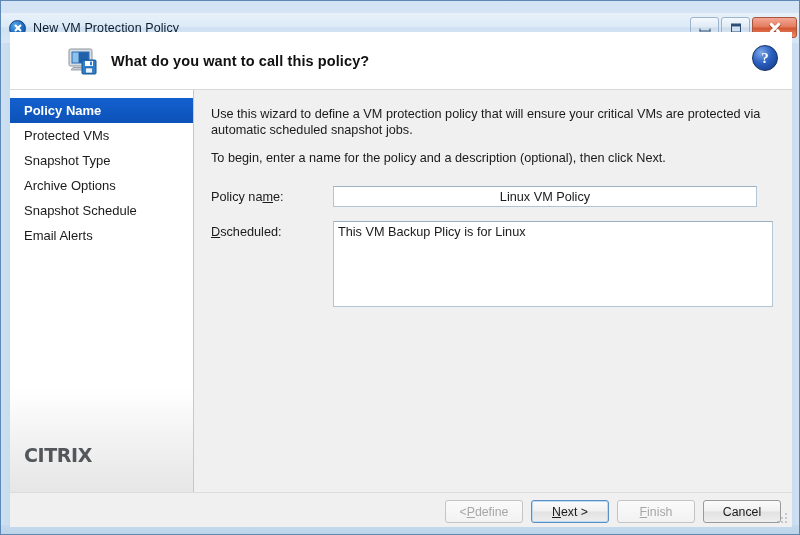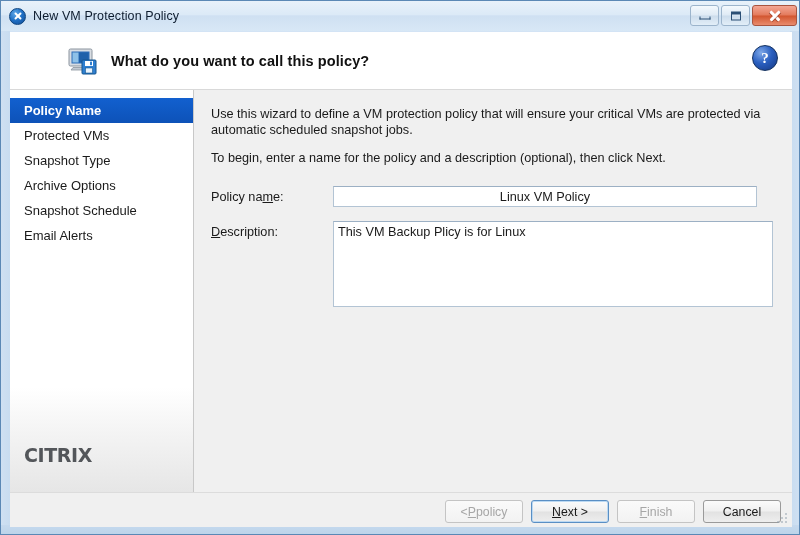--- a/index.html
+++ b/index.html
@@ -19,21 +19,21 @@
     height: 535px;
     box-sizing: border-box;
     background: linear-gradient(180deg, #d4e4f5 0%, #cfe0f3 40%, #c8dcf1 100%);
     border: 1px solid #5b88b5;
     overflow: hidden;
   }
 
   
   .titlebar {
     position: absolute;
-    left: 0; top: 0;
+    left: 0; top: 12px;
     width: 800px;
     height: 30px;
     box-sizing: border-box;
     background: linear-gradient(180deg, #e8f1fa 0%, #dceaf7 45%, #cfe0f2 50%, #d8e8f6 100%);
     display: flex;
     align-items: center;
     padding-left: 8px;
   }
   .title-icon {
     width: 17px;
@@ -416,32 +416,32 @@
     <div class="content">
       <p class="intro">Use this wizard to define a VM protection policy that will ensure your critical VMs are protected via automatic scheduled snapshot jobs.</p>
       <p class="intro second">To begin, enter a name for the policy and a description (optional), then click Next.</p>
 
       <div class="field-row">
         <div class="field-label"><span>Policy na</span><u>m</u><span>e:</span></div>
         <input class="text-input" type="text" value="Linux VM Policy" style="">
       </div>
 
       <div class="field-row">
-        <div class="field-label"><u>D</u><span>escription:</span></div>
+        <div class="field-label"><u>D</u><span>scheduled:</span></div>
         <textarea class="text-area" style="">This VM Backup Plicy is for Linux</textarea>
       </div>
     </div>
   </div>
 
   <div class="footer">
     <div class="btn-row">
       <button class="btn disabled">
           <span>&lt; </span>
           <u>P</u>
-          <span>policy</span>
+          <span>define</span>
         </button>
       <button class="btn default">
           <span></span>
           <u>N</u>
           <span>ext &gt;</span>
         </button>
       <button class="btn disabled">
           <span></span>
           <u>F</u>
           <span>inish</span>

